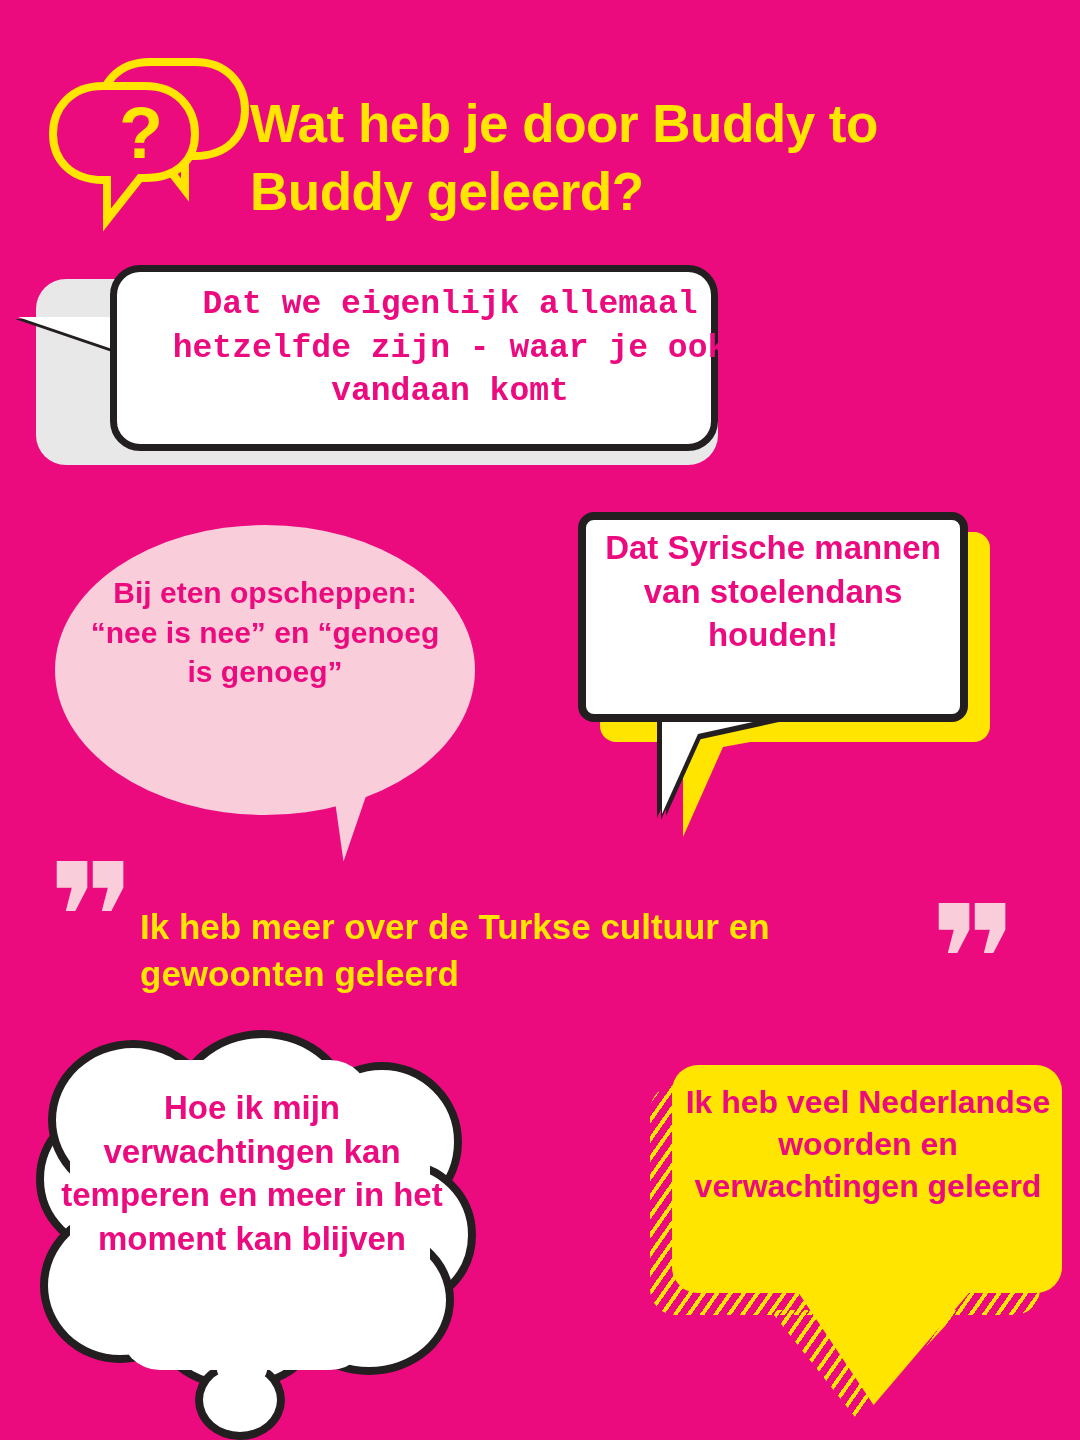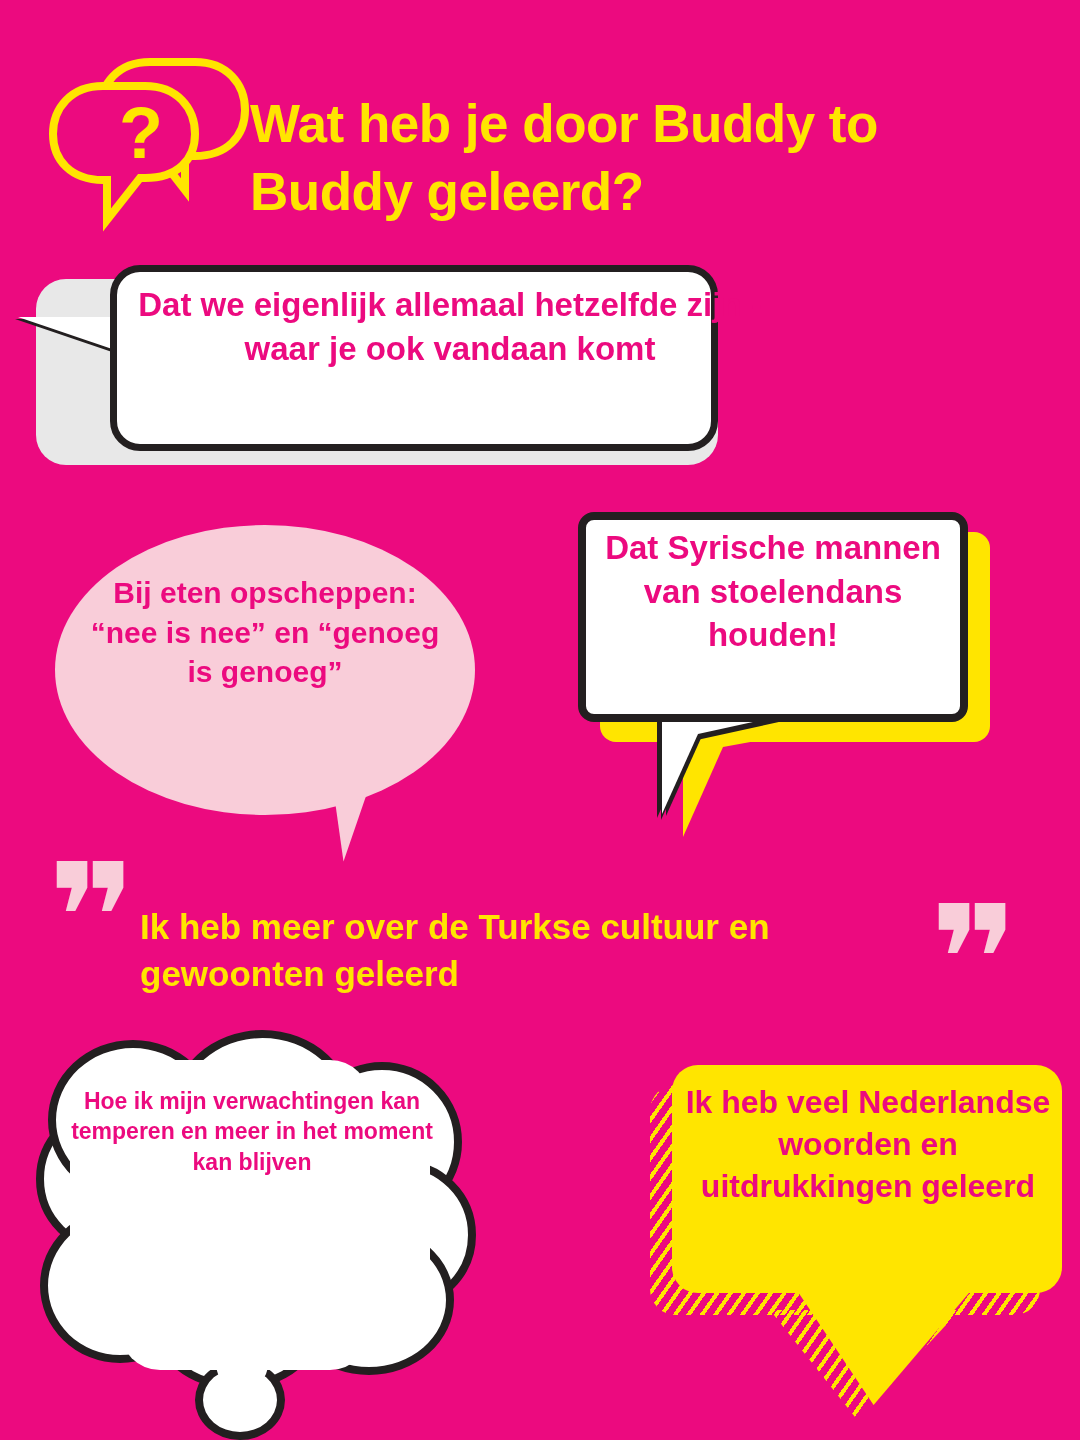--- a/index.html
+++ b/index.html
@@ -74,20 +74,21 @@
     border-bottom: 34px solid transparent;
     border-right: 100px solid #ffffff;
     filter: drop-shadow(-3px 2px 0 #231f20);
   }
   #bubble-1 .text {
     position: absolute;
     left: 100px; top: 18px;
     width: 664px;
     color: #ec0a7f;
     font-size: 33px;
+    font-family: Liberation Mono, monospace;
   }
 
   
   #bubble-2 {
     position: absolute;
     left: 55px; top: 525px;
     width: 440px; height: 340px;
   }
   #bubble-2 .body {
     position: absolute;
@@ -203,21 +204,21 @@
   #bubble-4 .inner {
     position: absolute;
     background: #ffffff;
     border-radius: 40px;
   }
   #bubble-4 .text {
     position: absolute;
     left: 22px; top: 56px;
     width: 400px;
     color: #ec0a7f;
-    font-size: 23px;
+    font-size: 33px;
     z-index: 9;
   }
 
   
   #bubble-5 {
     position: absolute;
     left: 640px; top: 1065px;
     width: 420px; height: 375px;
   }
   #bubble-5 .hatch {
@@ -317,14 +318,14 @@
   <div class="inner" style="left:90px; top:30px; width:250px; height:310px;"></div>
   <div class="inner" style="left:186px;top:300px;width:52px;  height:60px;"></div>
   <div class="text bubble-text">Hoe ik mijn verwachtingen kan temperen en meer in het moment kan blijven</div>
 </div>
 
 <div id="bubble-5">
   <div class="hatch"></div>
   <div class="hatchtail"></div>
   <div class="tail"></div>
   <div class="body"></div>
-  <div class="text bubble-text">Ik heb veel Nederlandse woorden en uitdrukkingen geleerd</div>
+  <div class="text bubble-text">Ik heb veel Nederlandse woorden en verwachtingen geleerd</div>
 </div>
 
 </body></html>

